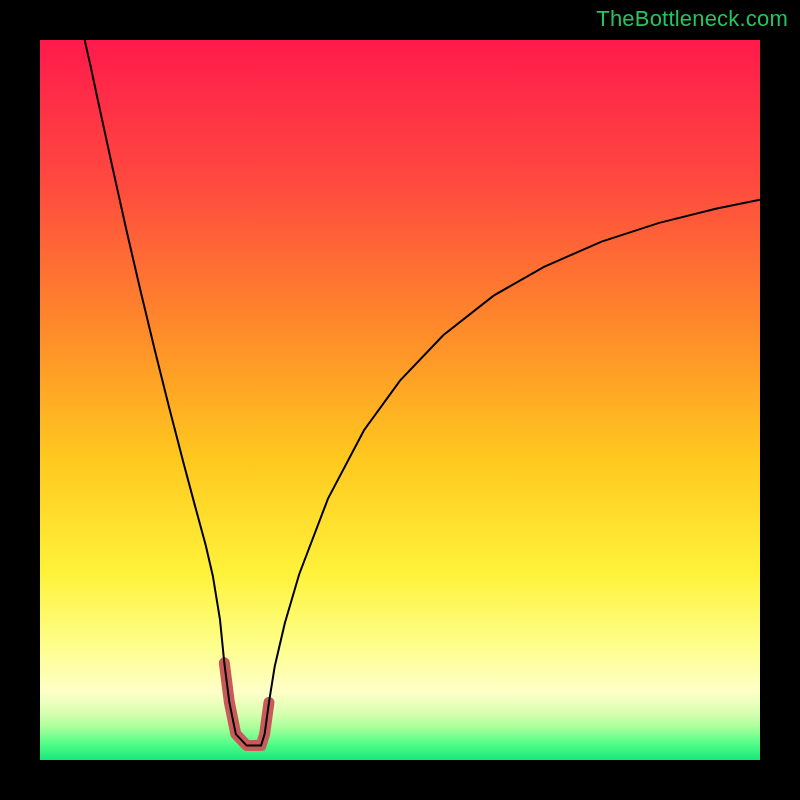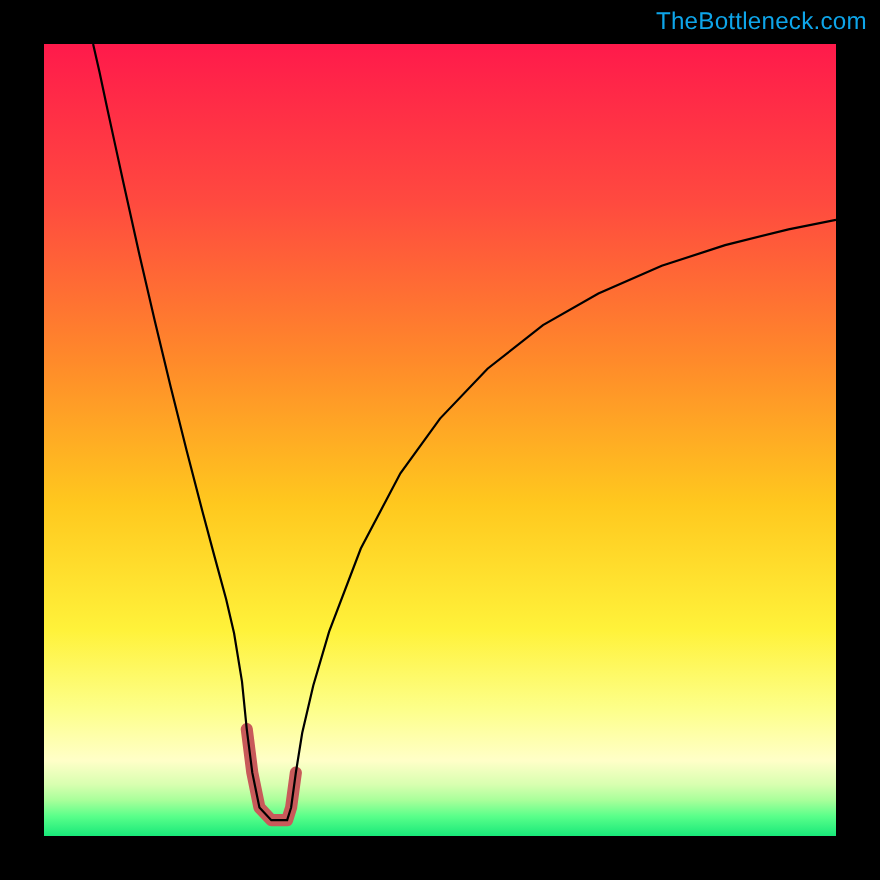--- a/index.html
+++ b/index.html
@@ -39,21 +39,21 @@
     top: 0;
     width: 100%;
     height: 100%;
   }
   .watermark {
     position: absolute;
     top: 6px;
     right: 12px;
     font-family: Arial, Helvetica, sans-serif;
     font-size: 22px;
-    color: #0ea5e9;
+    color: #22c55e;
     letter-spacing: 0.2px;
   }
 </style>
 </head>
 <body>
 
 <div class="frame">
 
   <div class="plot-area">
 

